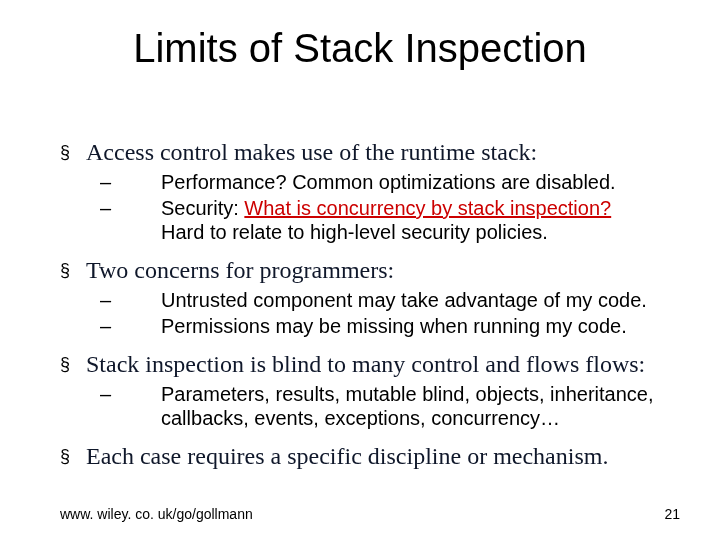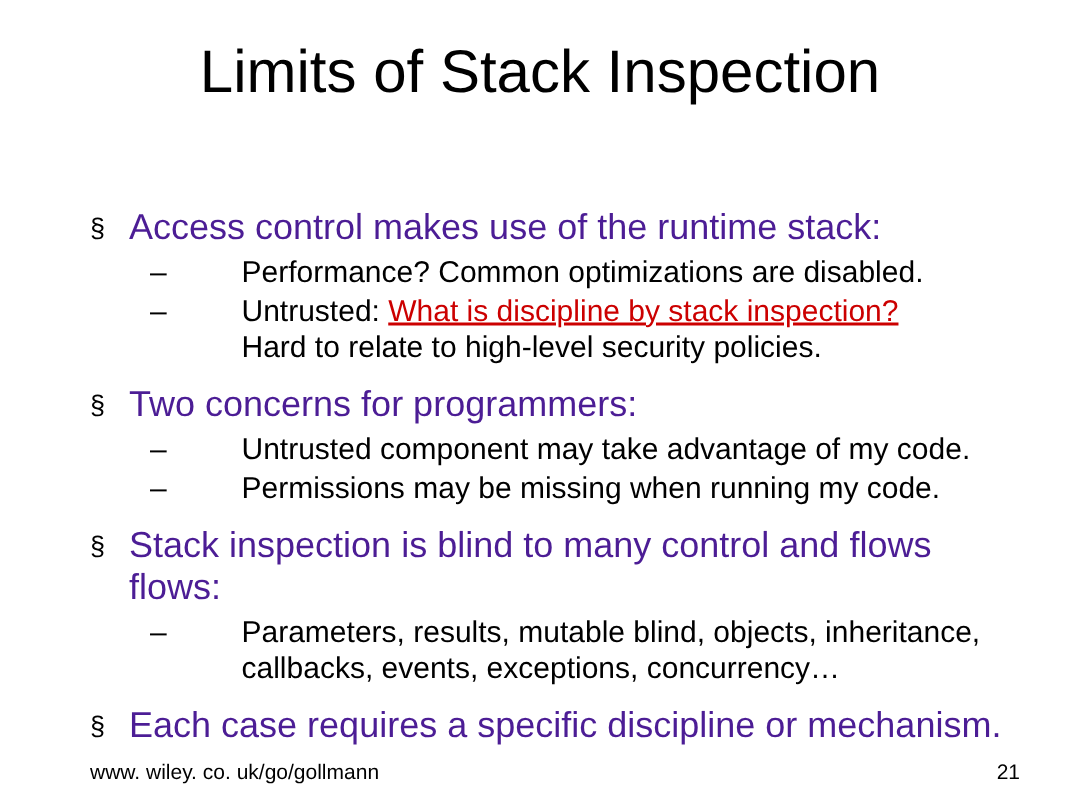--- a/index.html
+++ b/index.html
@@ -41,24 +41,24 @@
   }
   .bullet-l1 .marker {
     font-family: Arial, Helvetica, sans-serif;
     font-size: 18px;
     color: #000000;
     width: 26px;
     flex-shrink: 0;
     line-height: 28px;
   }
   .bullet-l1 .text {
-    font-family: Liberation Sans, sans-serif;
+    font-family: Liberation Serif, serif;
     font-size: 24px;
     line-height: 28px;
-    color: #4c1d95;
+    color: #0f172a;
   }
   .bullet-l2 {
     display: flex;
     align-items: flex-start;
     margin-left: 40px;
     margin-bottom: 2px;
   }
   .bullet-l2 .marker {
     font-family: Arial, Helvetica, sans-serif;
     font-size: 20px;
@@ -105,21 +105,21 @@
     <div class="bullet-l1">
       <div class="marker">§</div>
       <div class="text">Access control makes use of the runtime stack:</div>
     </div>
     <div class="bullet-l2">
       <div class="marker">–</div>
       <div class="text">Performance? Common optimizations are disabled.</div>
     </div>
     <div class="bullet-l2">
       <div class="marker">–</div>
-      <div class="text"><span>Untrusted: </span><span class="underline-red">What is discipline by stack inspection?</span><br><span>Hard to relate to high-level security policies.</span></div>
+      <div class="text"><span>Security: </span><span class="underline-red">What is concurrency by stack inspection?</span><br><span>Hard to relate to high-level security policies.</span></div>
     </div>
 
     <div class="gap"></div>
 
     <div class="bullet-l1">
       <div class="marker">§</div>
       <div class="text">Two concerns for programmers:</div>
     </div>
     <div class="bullet-l2">
       <div class="marker">–</div>

